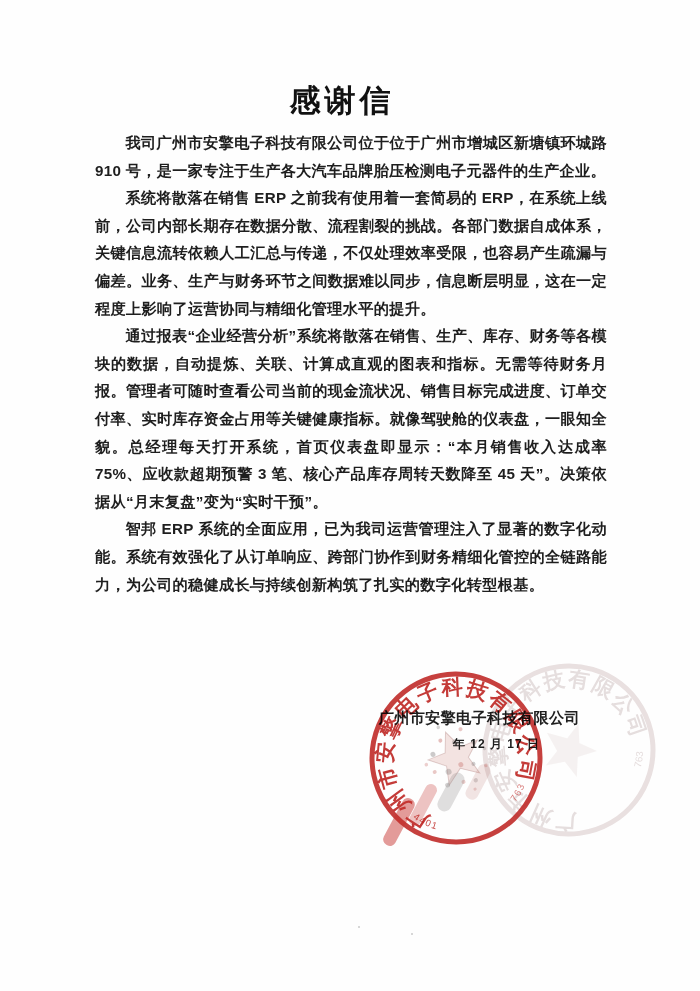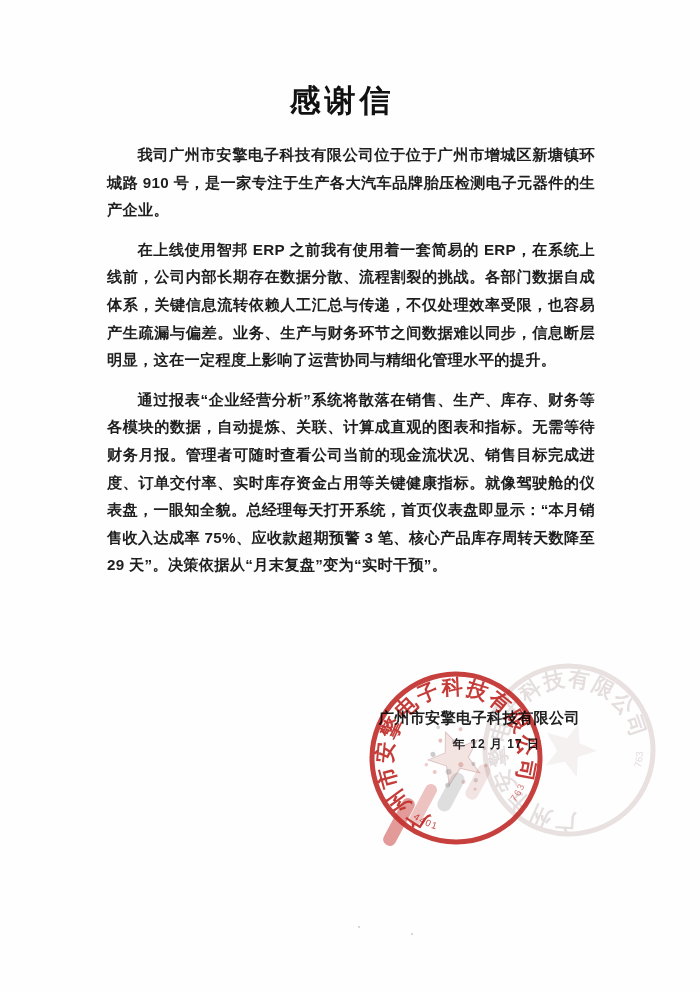--- a/index.html
+++ b/index.html
@@ -23,21 +23,21 @@
     letter-spacing:4px;
     color:#111;
     margin:0;
   }
   .body-text{
     position:absolute;
     top:129px;left:95px;width:512px;
     color:#1e1e1e;
   }
   .body-text p{
-    margin:12px;
+    margin:0;
     font-size:15.2px;
     line-height:27.6px;
     font-weight:600;
     text-align:justify;
     text-indent:2em;
     letter-spacing:0.3px;
   }
   .body-text p.gap-before{ margin-top:13px; }
   .signature{
     position:absolute;
@@ -68,22 +68,23 @@
 </style>
 </head>
 <body>
 
 <div class="page">
 
   <h1 class="doc-title">感谢信</h1>
 
   <div class="body-text">
     <p>我司广州市安擎电子科技有限公司位于位于广州市增城区新塘镇环城路 910 号，是一家专注于生产各大汽车品牌胎压检测电子元器件的生产企业。</p>
-    <p>在上线使用智邦 ERP 之前我有使用着一套简易的 ERP，在系统上线前，公司内部长期存在数据分散、流程割裂的挑战。各部门数据自成体系，关键信息流转依赖人工汇总与传递，不仅处理效率受限，也容易产生疏漏与偏差。业务、生产与财务环节之间数据难以同步，信息断层明显，这在一定程度上影响了运营协同与精细化管理水平的提升。</p>
-    <p>通过报表“企业经营分析”系统将散落在销售、生产、库存、财务等各模块的数据，自动提炼、关联、计算成直观的图表和指标。无需等待财务月报。管理者可随时查看公司当前的现金流状况、销售目标完成进度、订单交付率、实时库存资金占用等关键健康指标。就像驾驶舱的仪表盘，一眼知全貌。总经理每天打开系统，首页仪表盘即显示：“本月销售收入达成率 75%、应收款超期预警 3 笔、核心产品库存周转天数降至 29 天”。决策依据从“月末复盘”变为“实时干预”。</p>
+    <p>系统将散落在销售 ERP 之前我有使用着一套简易的 ERP，在系统上线前，公司内部长期存在数据分散、流程割裂的挑战。各部门数据自成体系，关键信息流转依赖人工汇总与传递，不仅处理效率受限，也容易产生疏漏与偏差。业务、生产与财务环节之间数据难以同步，信息断层明显，这在一定程度上影响了运营协同与精细化管理水平的提升。</p>
+    <p>通过报表“企业经营分析”系统将散落在销售、生产、库存、财务等各模块的数据，自动提炼、关联、计算成直观的图表和指标。无需等待财务月报。管理者可随时查看公司当前的现金流状况、销售目标完成进度、订单交付率、实时库存资金占用等关键健康指标。就像驾驶舱的仪表盘，一眼知全貌。总经理每天打开系统，首页仪表盘即显示：“本月销售收入达成率 75%、应收款超期预警 3 笔、核心产品库存周转天数降至 45 天”。决策依据从“月末复盘”变为“实时干预”。</p>
+    <p>智邦 ERP 系统的全面应用，已为我司运营管理注入了显著的数字化动能。系统有效强化了从订单响应、跨部门协作到财务精细化管控的全链路能力，为公司的稳健成长与持续创新构筑了扎实的数字化转型根基。</p>
   </div>
 
   <div class="signature">
     <div class="sig-company">广州市安擎电子科技有限公司</div>
     <div class="sig-date">年 12 月 17 日</div>
   </div>
 
   <svg class="stamps" viewBox="0 0 350 213">
     <defs>
       <path id="arcText" d="M -45.3 45.3 A 64 64 0 1 1 45.3 45.3" fill="none"></path>

